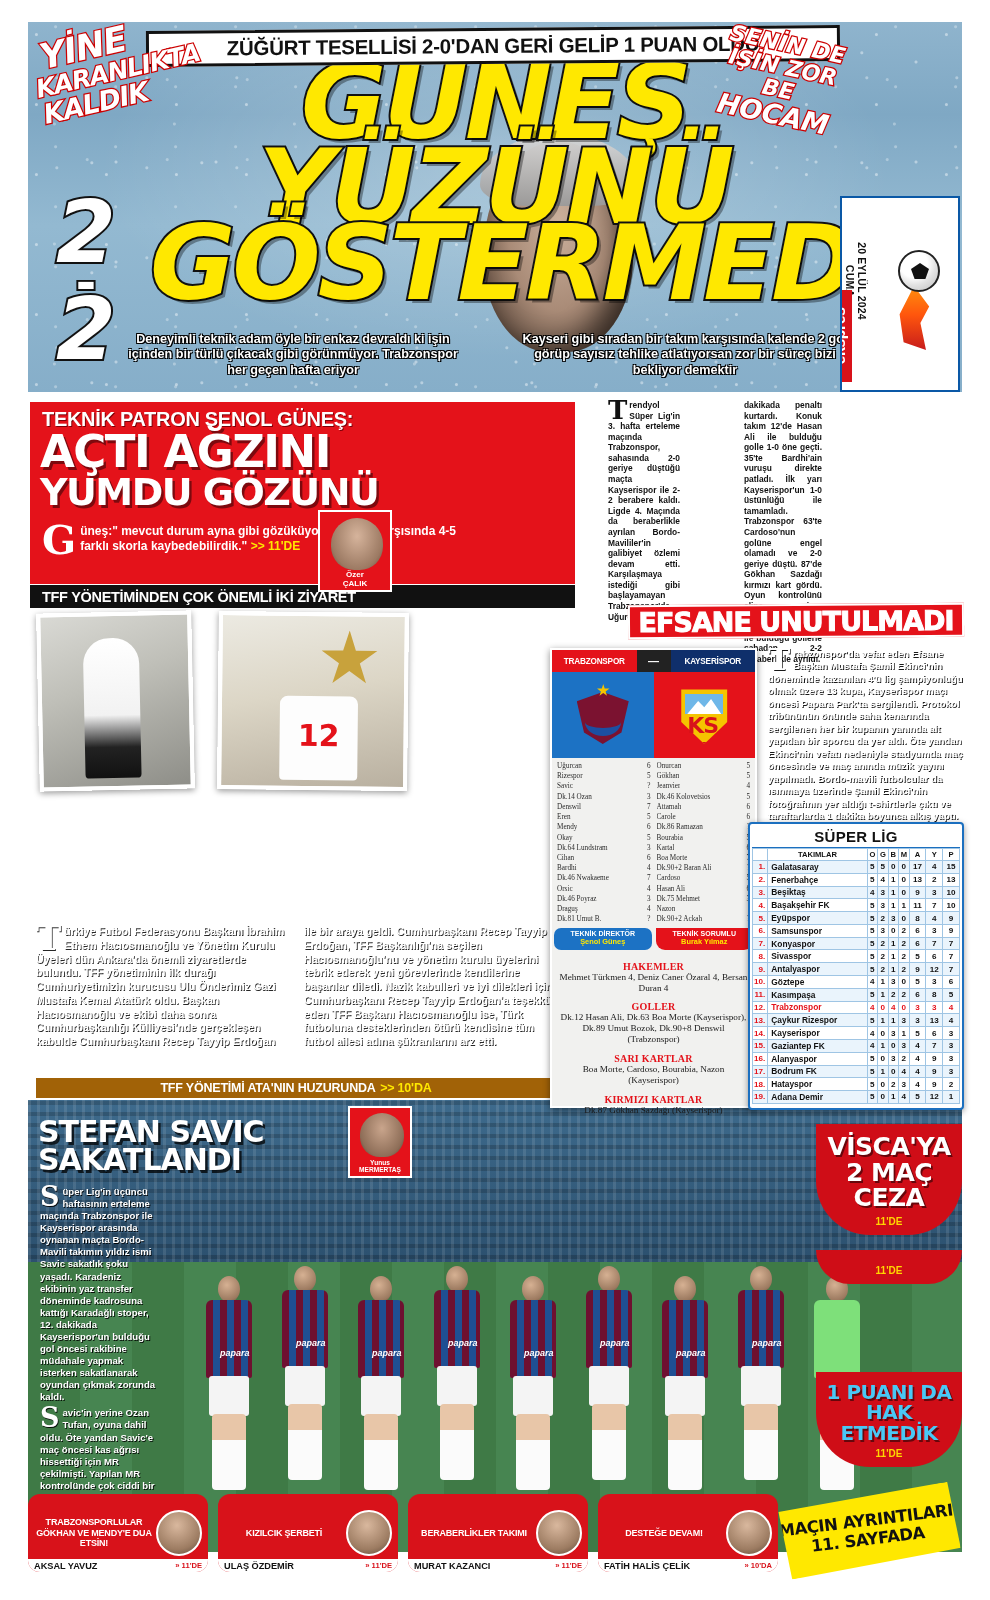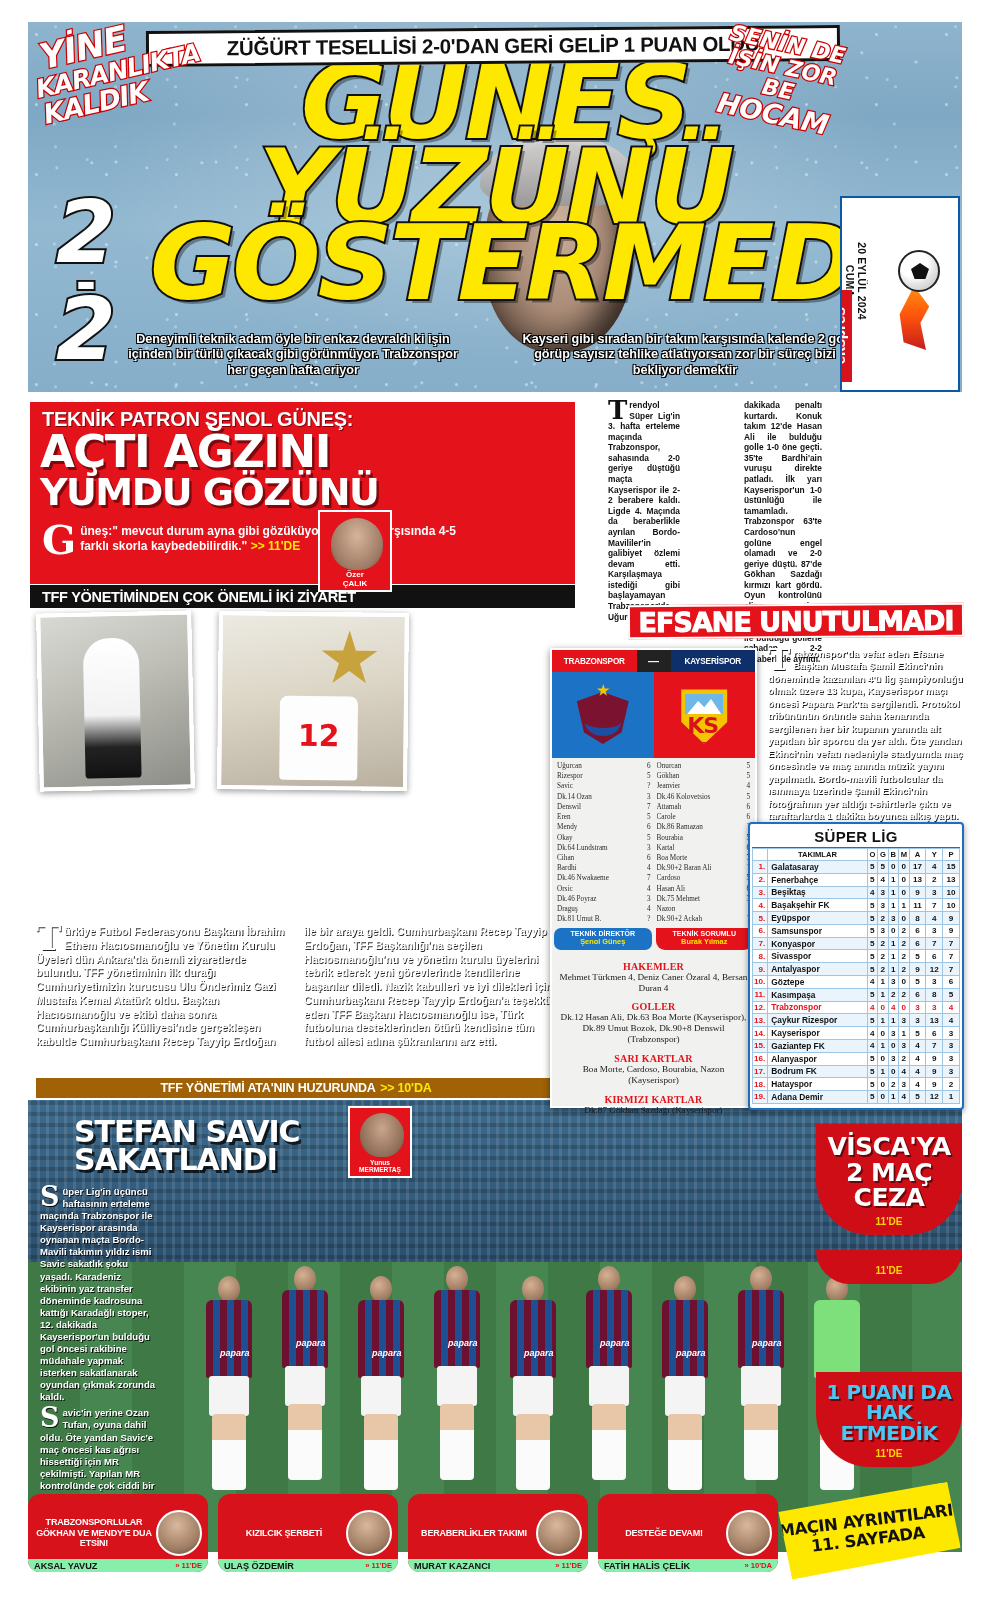--- a/index.html
+++ b/index.html
@@ -331,21 +331,21 @@
   }
   table.lig td.rk{ width:15px; color:#e4121a; text-align:right; padding-right:2px; }
   table.lig td.nm{ text-align:left; padding-left:3px; font-size:8.4px; }
   table.lig tr:nth-child(odd) td{ background:#eaf4fc; }
   table.lig tr:nth-child(even) td{ background:#ffffff; }
   table.lig tr.hl td{ color:#e4121a; }
   table.lig tr.hl td.nm{ color:#e4121a; }
 
   
   .savic-head{
-    position:absolute; left:38px; top:1118px; width:300px; z-index:14; line-height:.94;padding-left:36px;
+    position:absolute; left:38px; top:1118px; width:300px; z-index:14; line-height:.94;
   }
   .savic-head div{
     color:#fff; font-family:"DejaVu Sans",sans-serif; font-weight:bold; font-size:30px;
     letter-spacing:-1px; text-shadow: 2.5px 2.5px 0 rgba(0,0,0,.75);
   }
   .savic-body{
     position:absolute; left:40px; top:1186px; width:118px; z-index:14;
     color:#fff; font-size:9.6px; font-weight:bold; line-height:1.26;
     text-shadow:.8px .8px 0 rgba(0,0,0,.9);
   }
@@ -441,21 +441,21 @@
   }
   .colcard .ctxt{
     flex:1; color:#fff; font-size:9px; font-weight:bold; line-height:1.2; text-align:center;
     padding-right:2px; letter-spacing:-.2px;
   }
   .colcard .cav{
     width:46px; height:46px; border-radius:50%; border:2.5px solid #fff; flex:none;
     background: radial-gradient(circle at 45% 32%, #d9b89e, #9d7c62 65%, #584435);
   }
   .colcard .cname{
-    position:absolute; left:0; bottom:0; width:100%; background:#86efac; color:#111;
+    position:absolute; left:0; bottom:0; width:100%; background:#ffffff; color:#111;
     font-size:9.2px; font-weight:bold; padding:1.5px 6px; display:flex; justify-content:space-between;
   }
   .colcard .cpg{ color:#d8121a; font-size:7.6px; }
 </style>
 </head>
 <body>
 
 <div class="page">
 
   <div class="hero">

